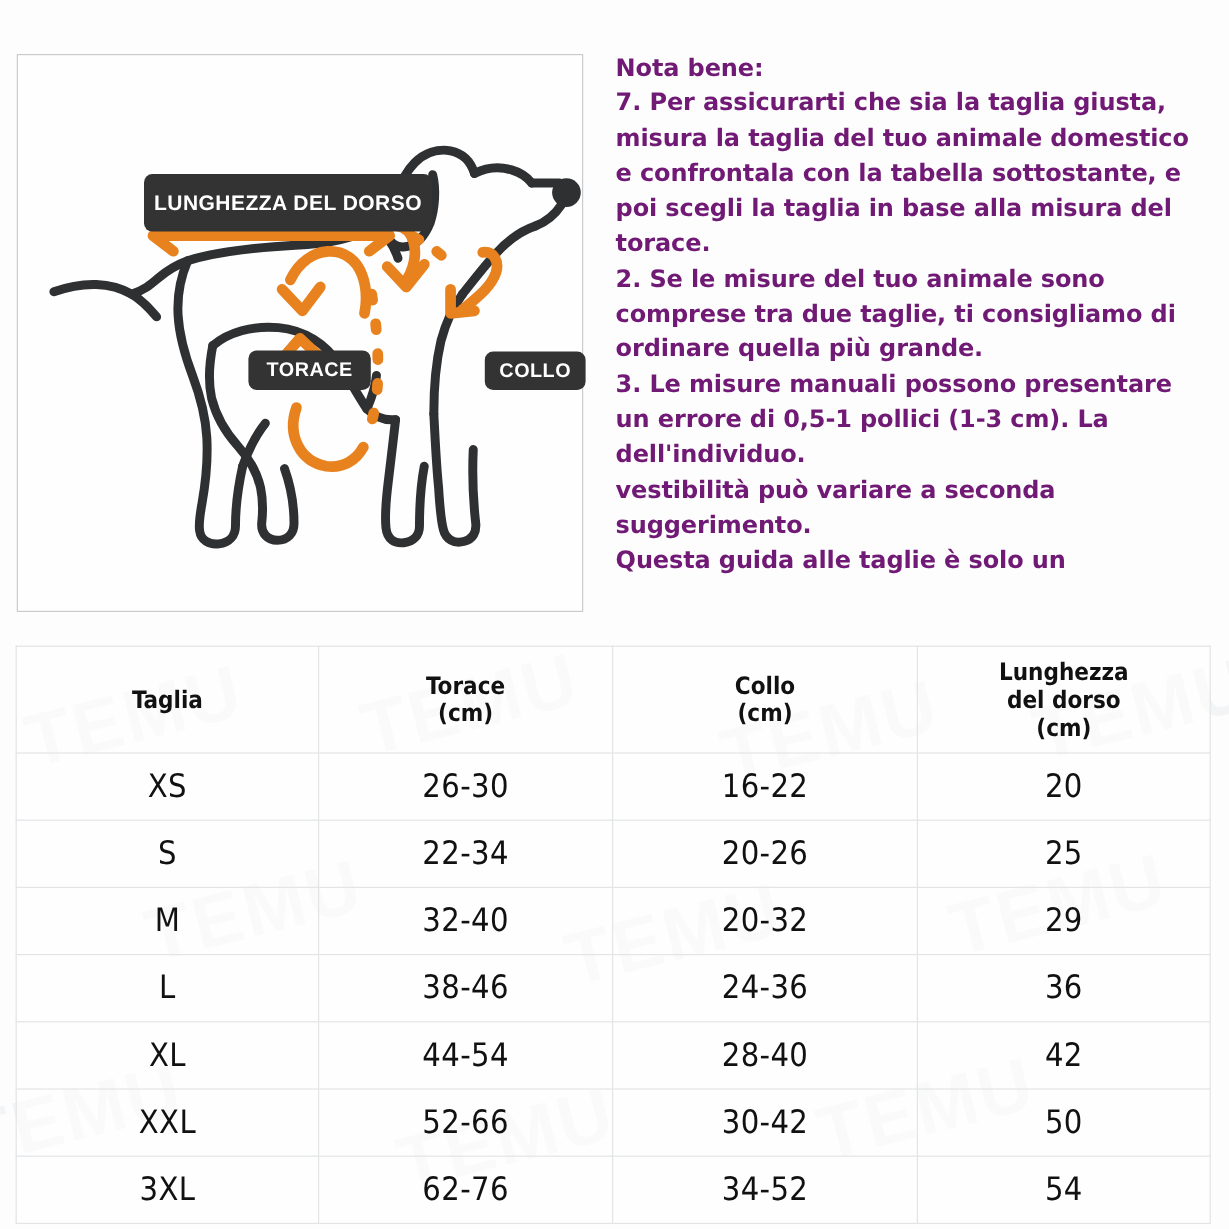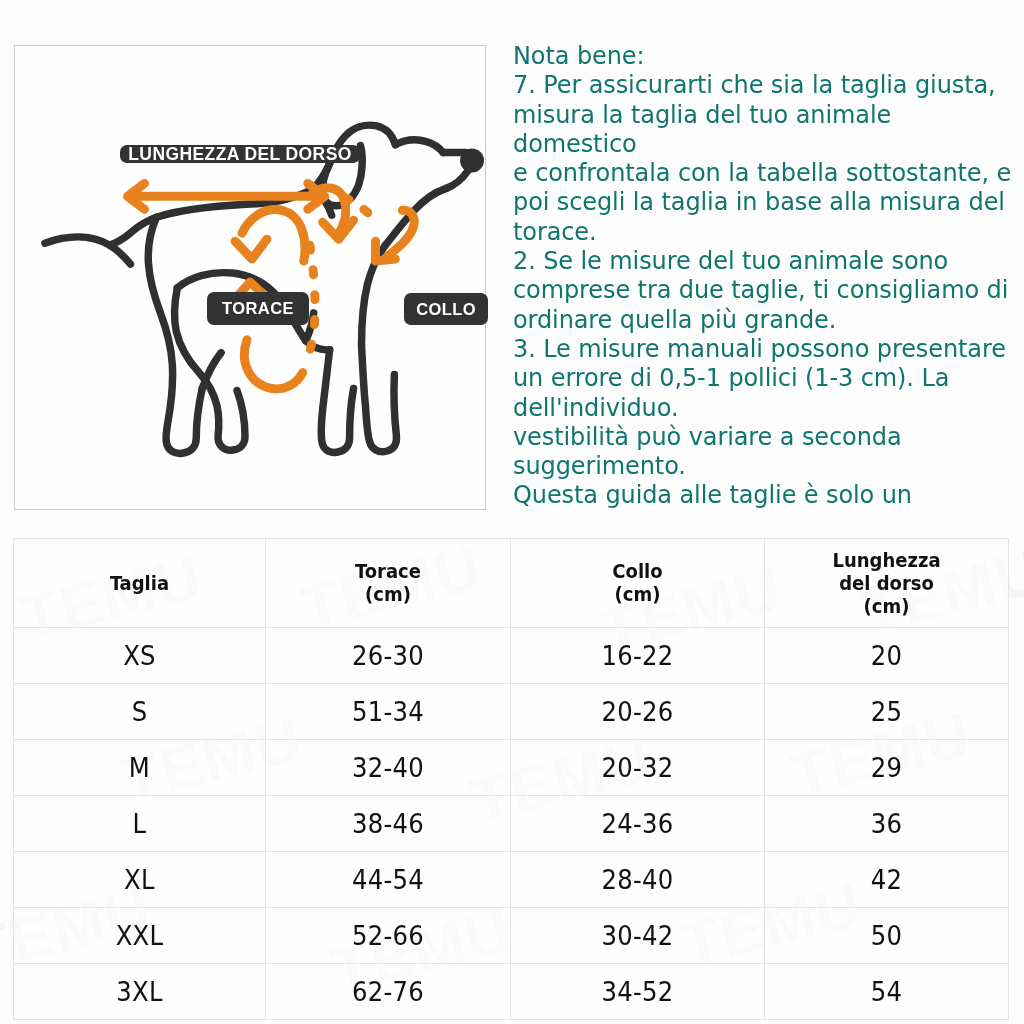--- a/index.html
+++ b/index.html
@@ -53,21 +53,21 @@
     display: flex;
     align-items: center;
     justify-content: center;
     white-space: nowrap;
     box-sizing: border-box;
   }
   #badge-back {
     left: 105px;
     top: 99px;
     width: 240px;
-    height: 18px;
+    height: 48px;
     font-size: 17.5px;
   }
   #badge-chest {
     left: 192px;
     top: 246px;
     width: 102px;
     height: 33px;
     font-size: 16.5px;
   }
   #badge-neck {
@@ -77,25 +77,26 @@
     height: 32px;
     font-size: 16.5px;
   }
 
   
   #notes {
     position: absolute;
     left: 513px;
     top: 42px;
     width: 500px;
-    font-size: 24px;
+    font-size: 20px;
     line-height: 29.3px;
-    color: #0f766e;
+    color: #701a75;
     font-family: "DejaVu Sans", sans-serif;
     letter-spacing: -0.1px;
+    font-weight: bold;
   }
   #notes .note-line {
     white-space: pre-wrap;
   }
 
   
   #size-table {
     position: absolute;
     left: 13px;
     top: 538px;
@@ -308,21 +309,21 @@
   </thead>
   <tbody>
     <tr>
       <td>XS</td>
       <td>26-30</td>
       <td>16-22</td>
       <td>20</td>
     </tr>
     <tr>
       <td>S</td>
-      <td>51-34</td>
+      <td>22-34</td>
       <td>20-26</td>
       <td>25</td>
     </tr>
     <tr>
       <td>M</td>
       <td>32-40</td>
       <td>20-32</td>
       <td>29</td>
     </tr>
     <tr>

